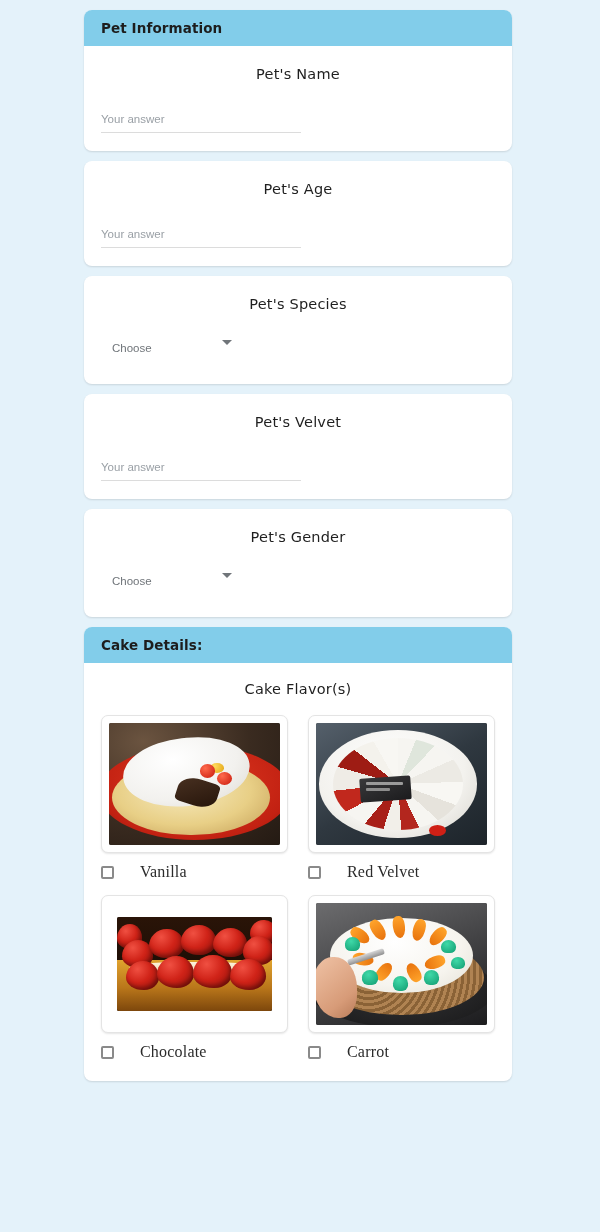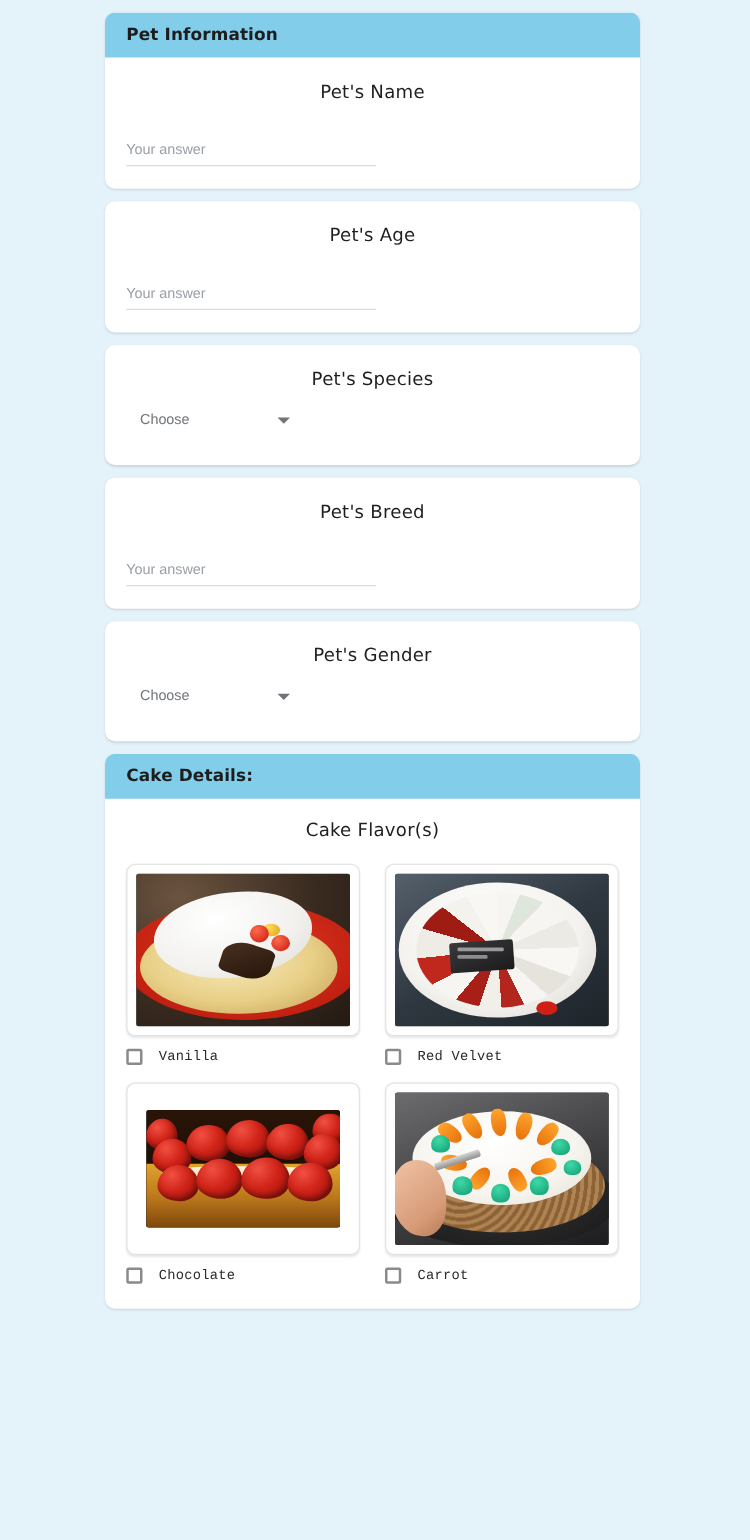--- a/index.html
+++ b/index.html
@@ -75,20 +75,21 @@
     align-items: center;
     width: 120px;
     margin-left: 11px;
     margin-top: -8px;
   }
   .select-value {
     font-family: "Liberation Sans", sans-serif;
     font-size: 11.5px;
     color: #70757a;
     flex: 1;
+    margin-top: 12px;
   }
   .caret {
     width: 0; height: 0;
     border-left: 5px solid transparent;
     border-right: 5px solid transparent;
     border-top: 5px solid #70757a;
   }
 
   
   .flavor-grid {
@@ -131,24 +132,24 @@
     margin-bottom: 6px;
   }
   .checkbox {
     width: 13px; height: 13px;
     border: 2px solid #8a8a8a;
     border-radius: 2px;
     background: #fff;
     flex: none;
   }
   .check-label {
-    font-family: Liberation Mono, monospace;
-    font-size: 11px;
+    font-family: Liberation Serif, serif;
+    font-size: 16px;
     color: #2b2b2b;
-    margin-left: 13px;
+    margin-left: 26px;
     letter-spacing: 0.2px;
   }
 
   
   .sc { position: absolute; }
 
   
   .v-bg { inset: 0; background:
       radial-gradient(ellipse at 20% 15%, #6b5440 0%, #3a2b20 55%, #241a13 100%); }
   .v-plate { left:-6%; top:18%; width:112%; height:78%;
@@ -312,21 +313,21 @@
       <div class="q-label">Pet's Species</div>
       <div class="select-row">
         <span class="select-value">Choose</span>
         <span class="caret"></span>
       </div>
     </div>
   </div>
 
   <div class="card">
     <div class="q-body">
-      <div class="q-label">Pet's Breed</div>
+      <div class="q-label">Pet's Velvet</div>
       <div class="answer-line">
         <span class="answer-placeholder">Your answer</span>
       </div>
     </div>
   </div>
 
   <div class="card">
     <div class="q-body" style="padding-bottom:30px">
       <div class="q-label">Pet's Gender</div>
       <div class="select-row">

